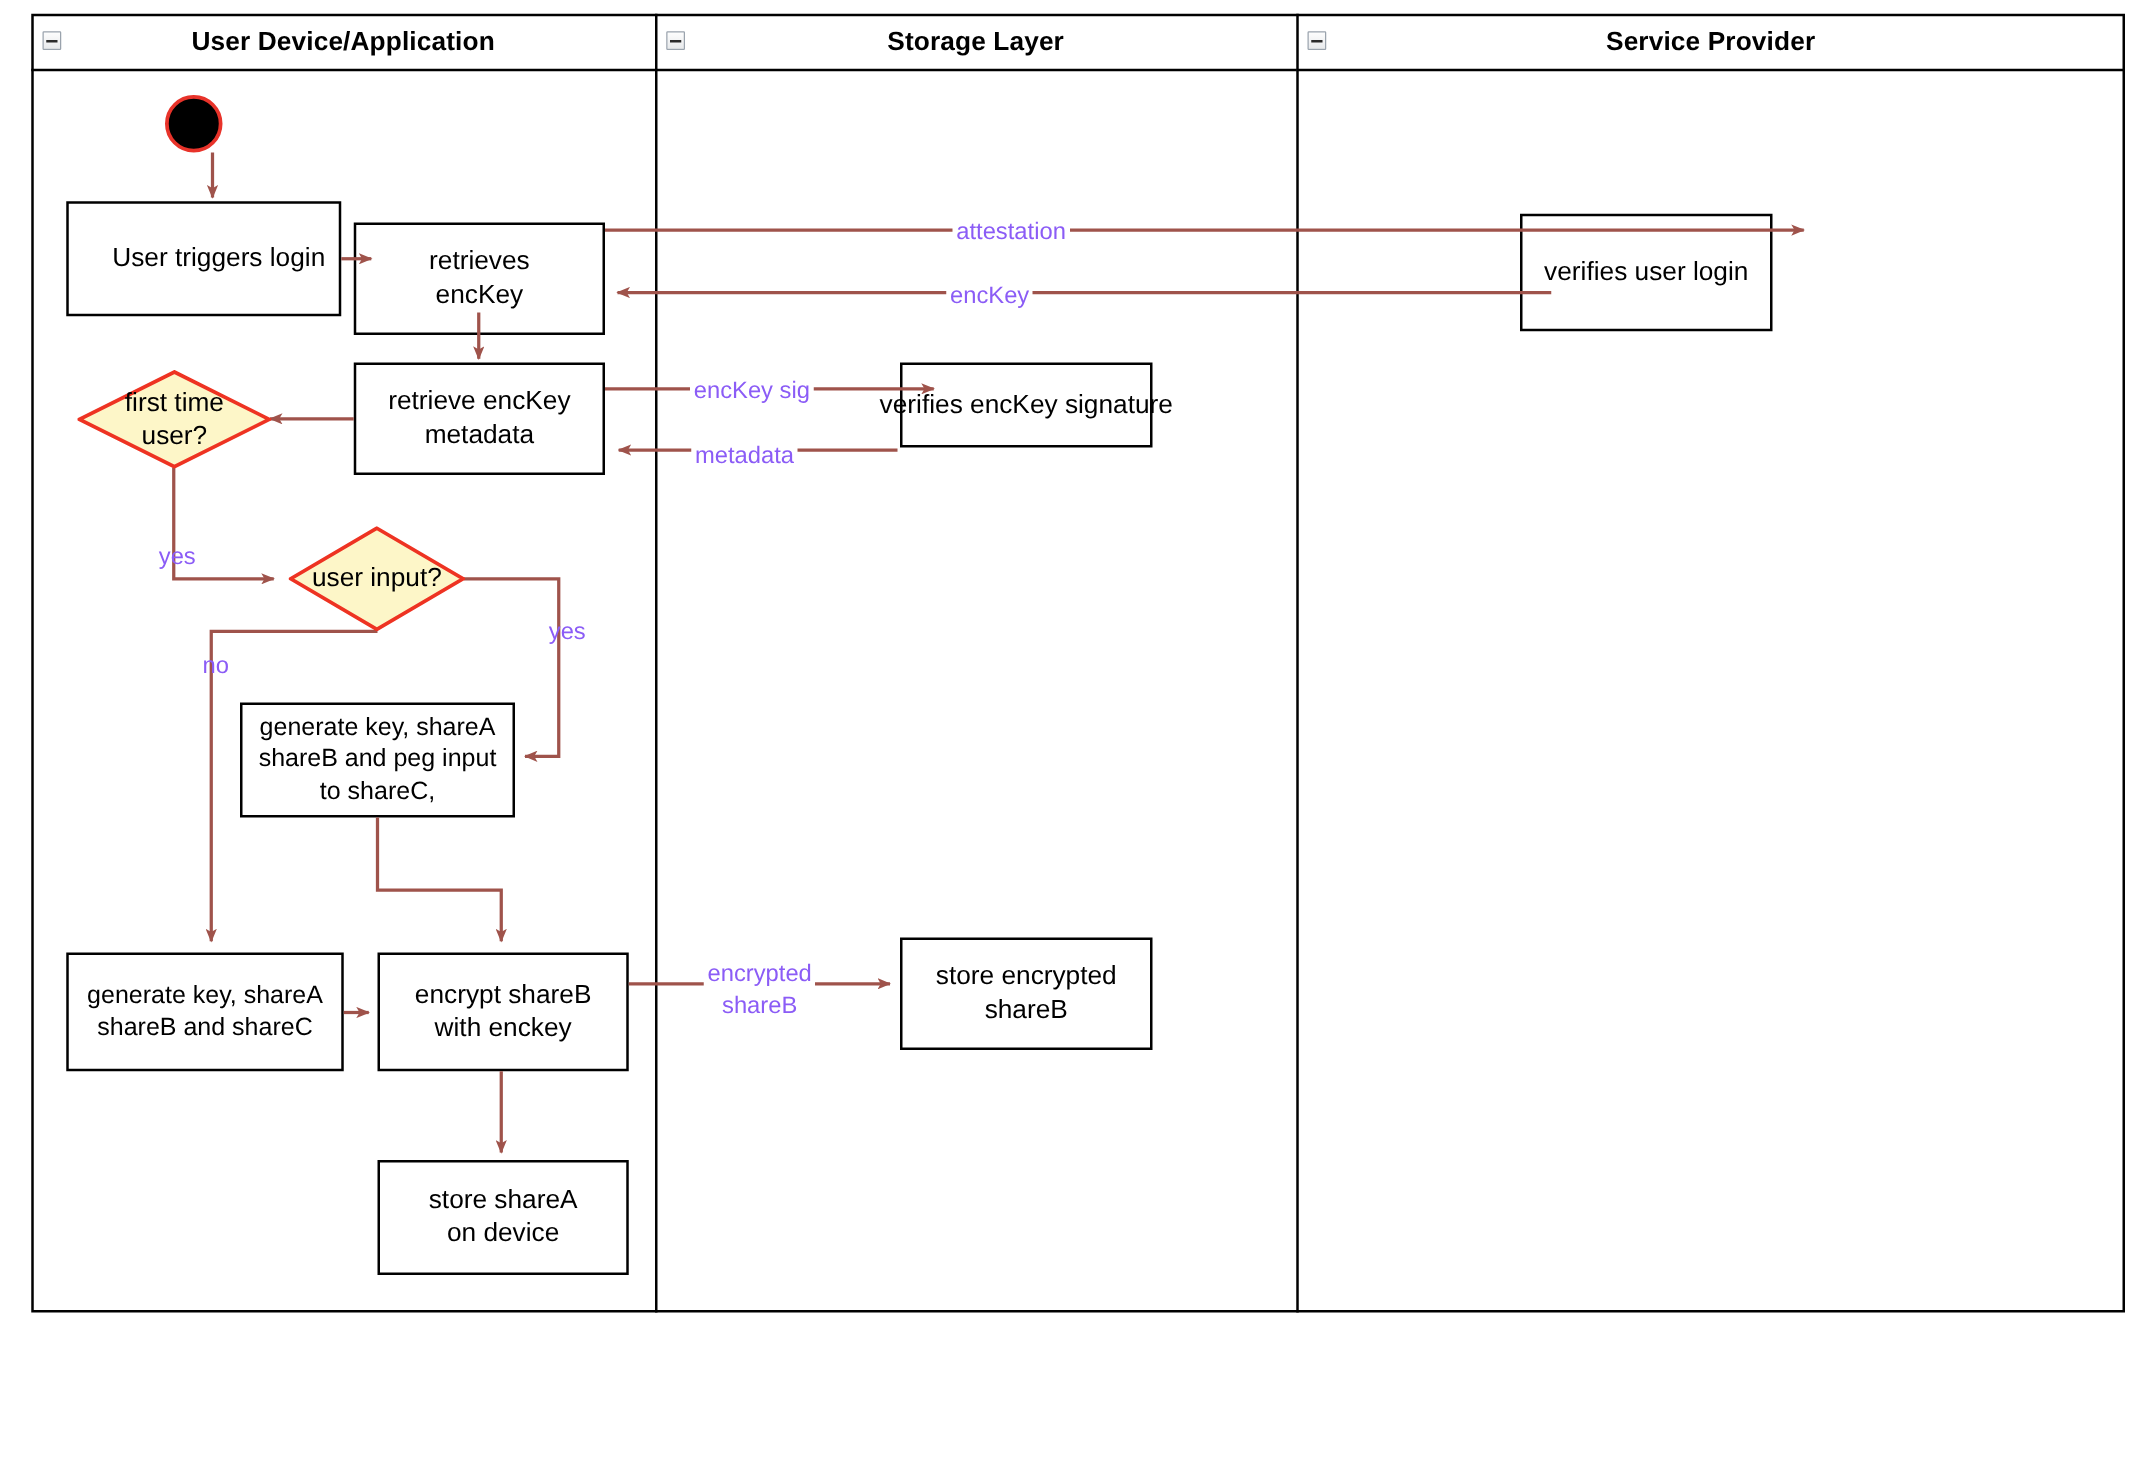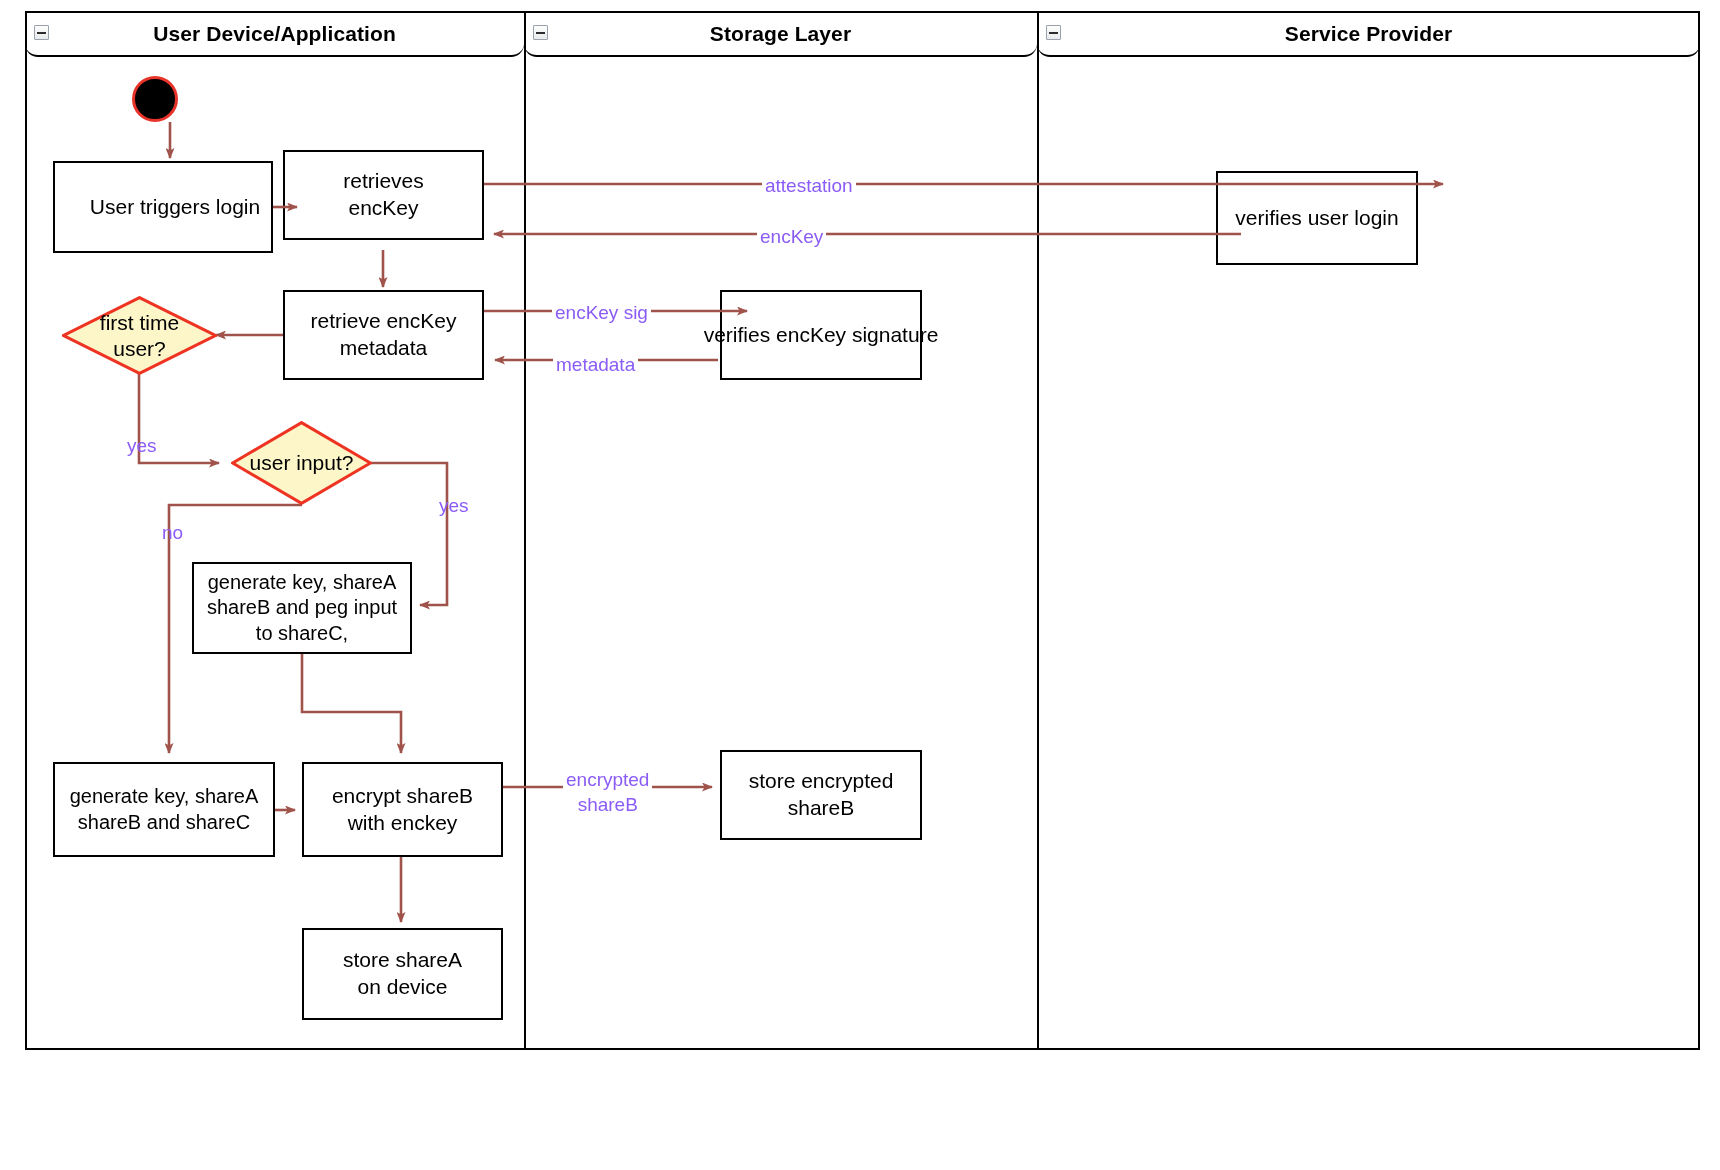--- a/index.html
+++ b/index.html
@@ -35,21 +35,20 @@
     width: 0;
     height: 100%;
     border-left: 2px solid #000000;
   }
   .lane-header {
     position: absolute;
     top: 0;
     height: 46px;
     box-sizing: border-box;
     border-bottom: 2px solid #000000;
-    border-radius: 13px;
   }
   .lane-title {
     position: absolute;
     left: 0;
     right: 0;
     top: 11px;
     text-align: center;
     font-size: 21px;
     font-weight: bold;
     color: #000000;
@@ -207,21 +206,21 @@
     <div class="collapse-icon"></div>
     <div class="lane-title">Service Provider</div>
   </div>
 
   <div class="start-node" style="left:132px; top:76px; width:46px; height:46px;"></div>
 
   <div class="node action" style="left:53px; top:161px; width:220px; height:92px;padding-left:24px;">
     <span>User triggers login</span>
   </div>
 
-  <div class="node action" style="left:283px; top:150px; width:201px; height:90px;">
+  <div class="node action" style="left:283px; top:178px; width:201px; height:90px;">
     <div>
       <div>retrieves</div>
       <div>encKey</div>
     </div>
   </div>
 
   <div class="node action" style="left:283px; top:290px; width:201px; height:90px;">
     <div>
       <div>retrieve encKey</div>
       <div>metadata</div>
@@ -267,21 +266,21 @@
     </div>
   </div>
 
   <div class="node action" style="left:302px; top:928px; width:201px; height:92px;">
     <div>
       <div>store shareA</div>
       <div>on device</div>
     </div>
   </div>
 
-  <div class="node action" style="left:720px; top:290px; width:202px; height:90px; overflow:visible;">
+  <div class="node action" style="left:720px; top:290px; width:202px; height:68px; overflow:visible;">
     <span style="position:absolute; white-space:nowrap;">verifies encKey signature</span>
   </div>
 
   <div class="node action" style="left:720px; top:750px; width:202px; height:90px;">
     <div>
       <div>store encrypted</div>
       <div>shareB</div>
     </div>
   </div>
 

